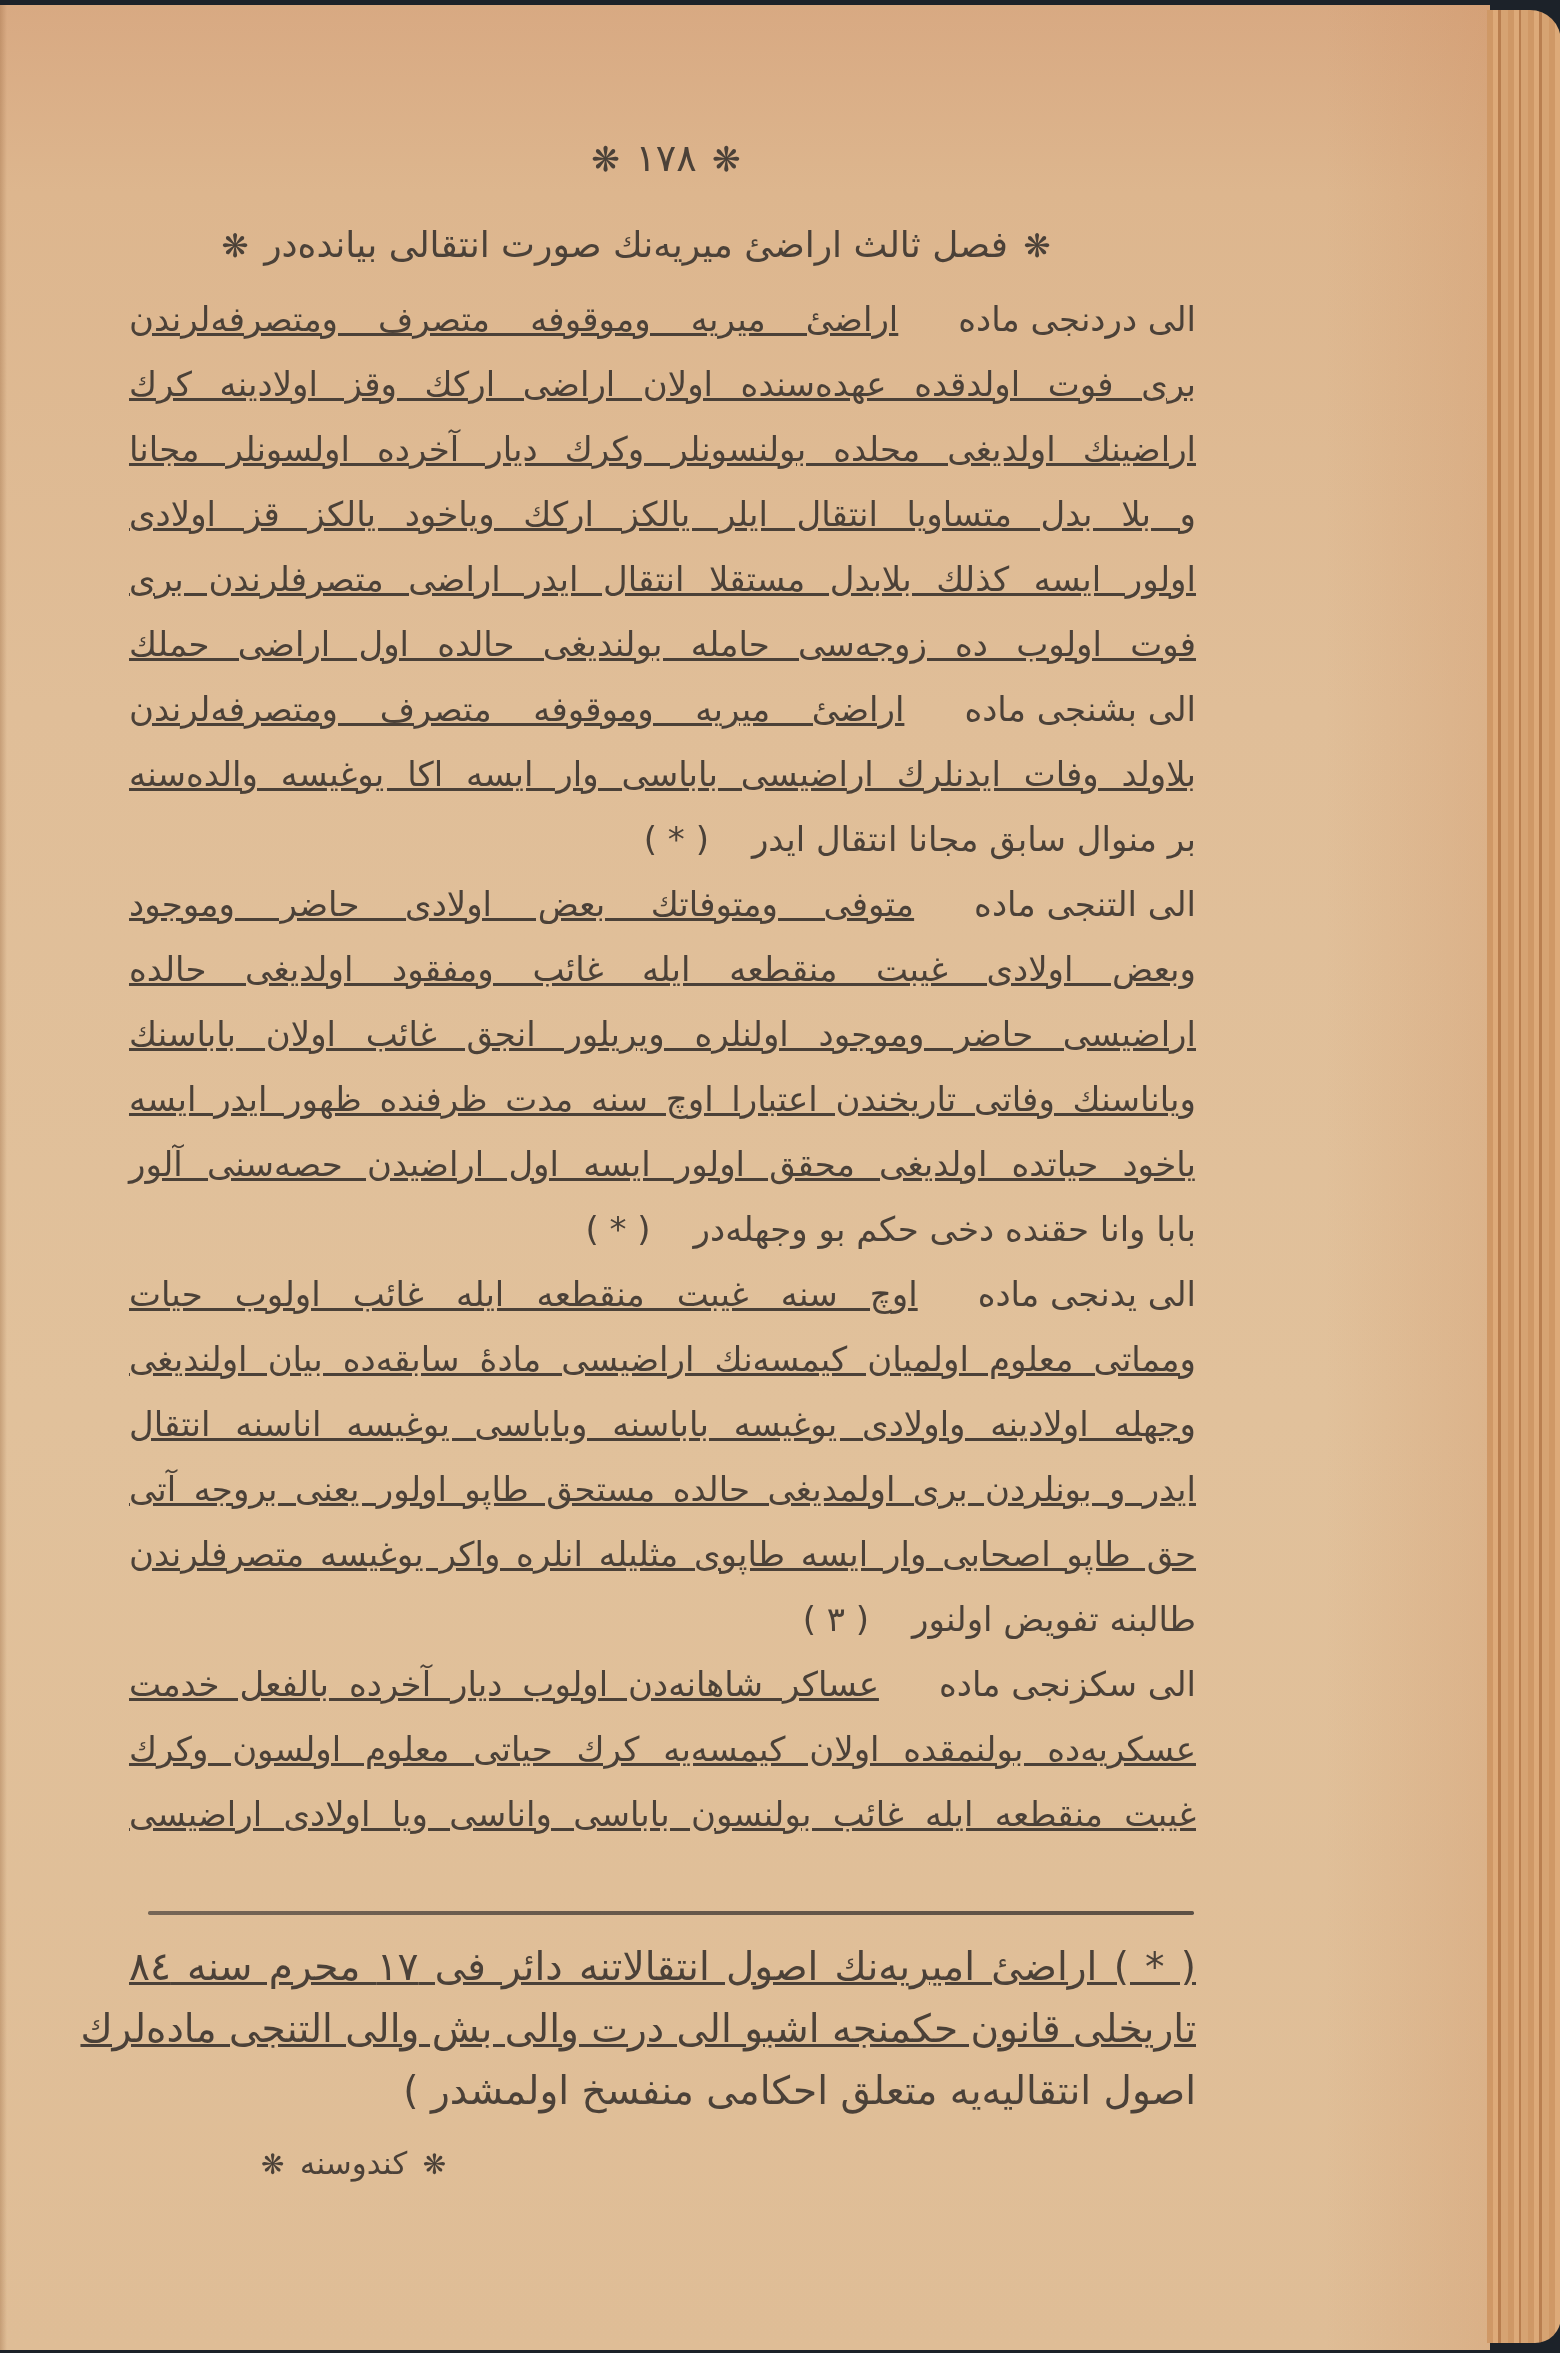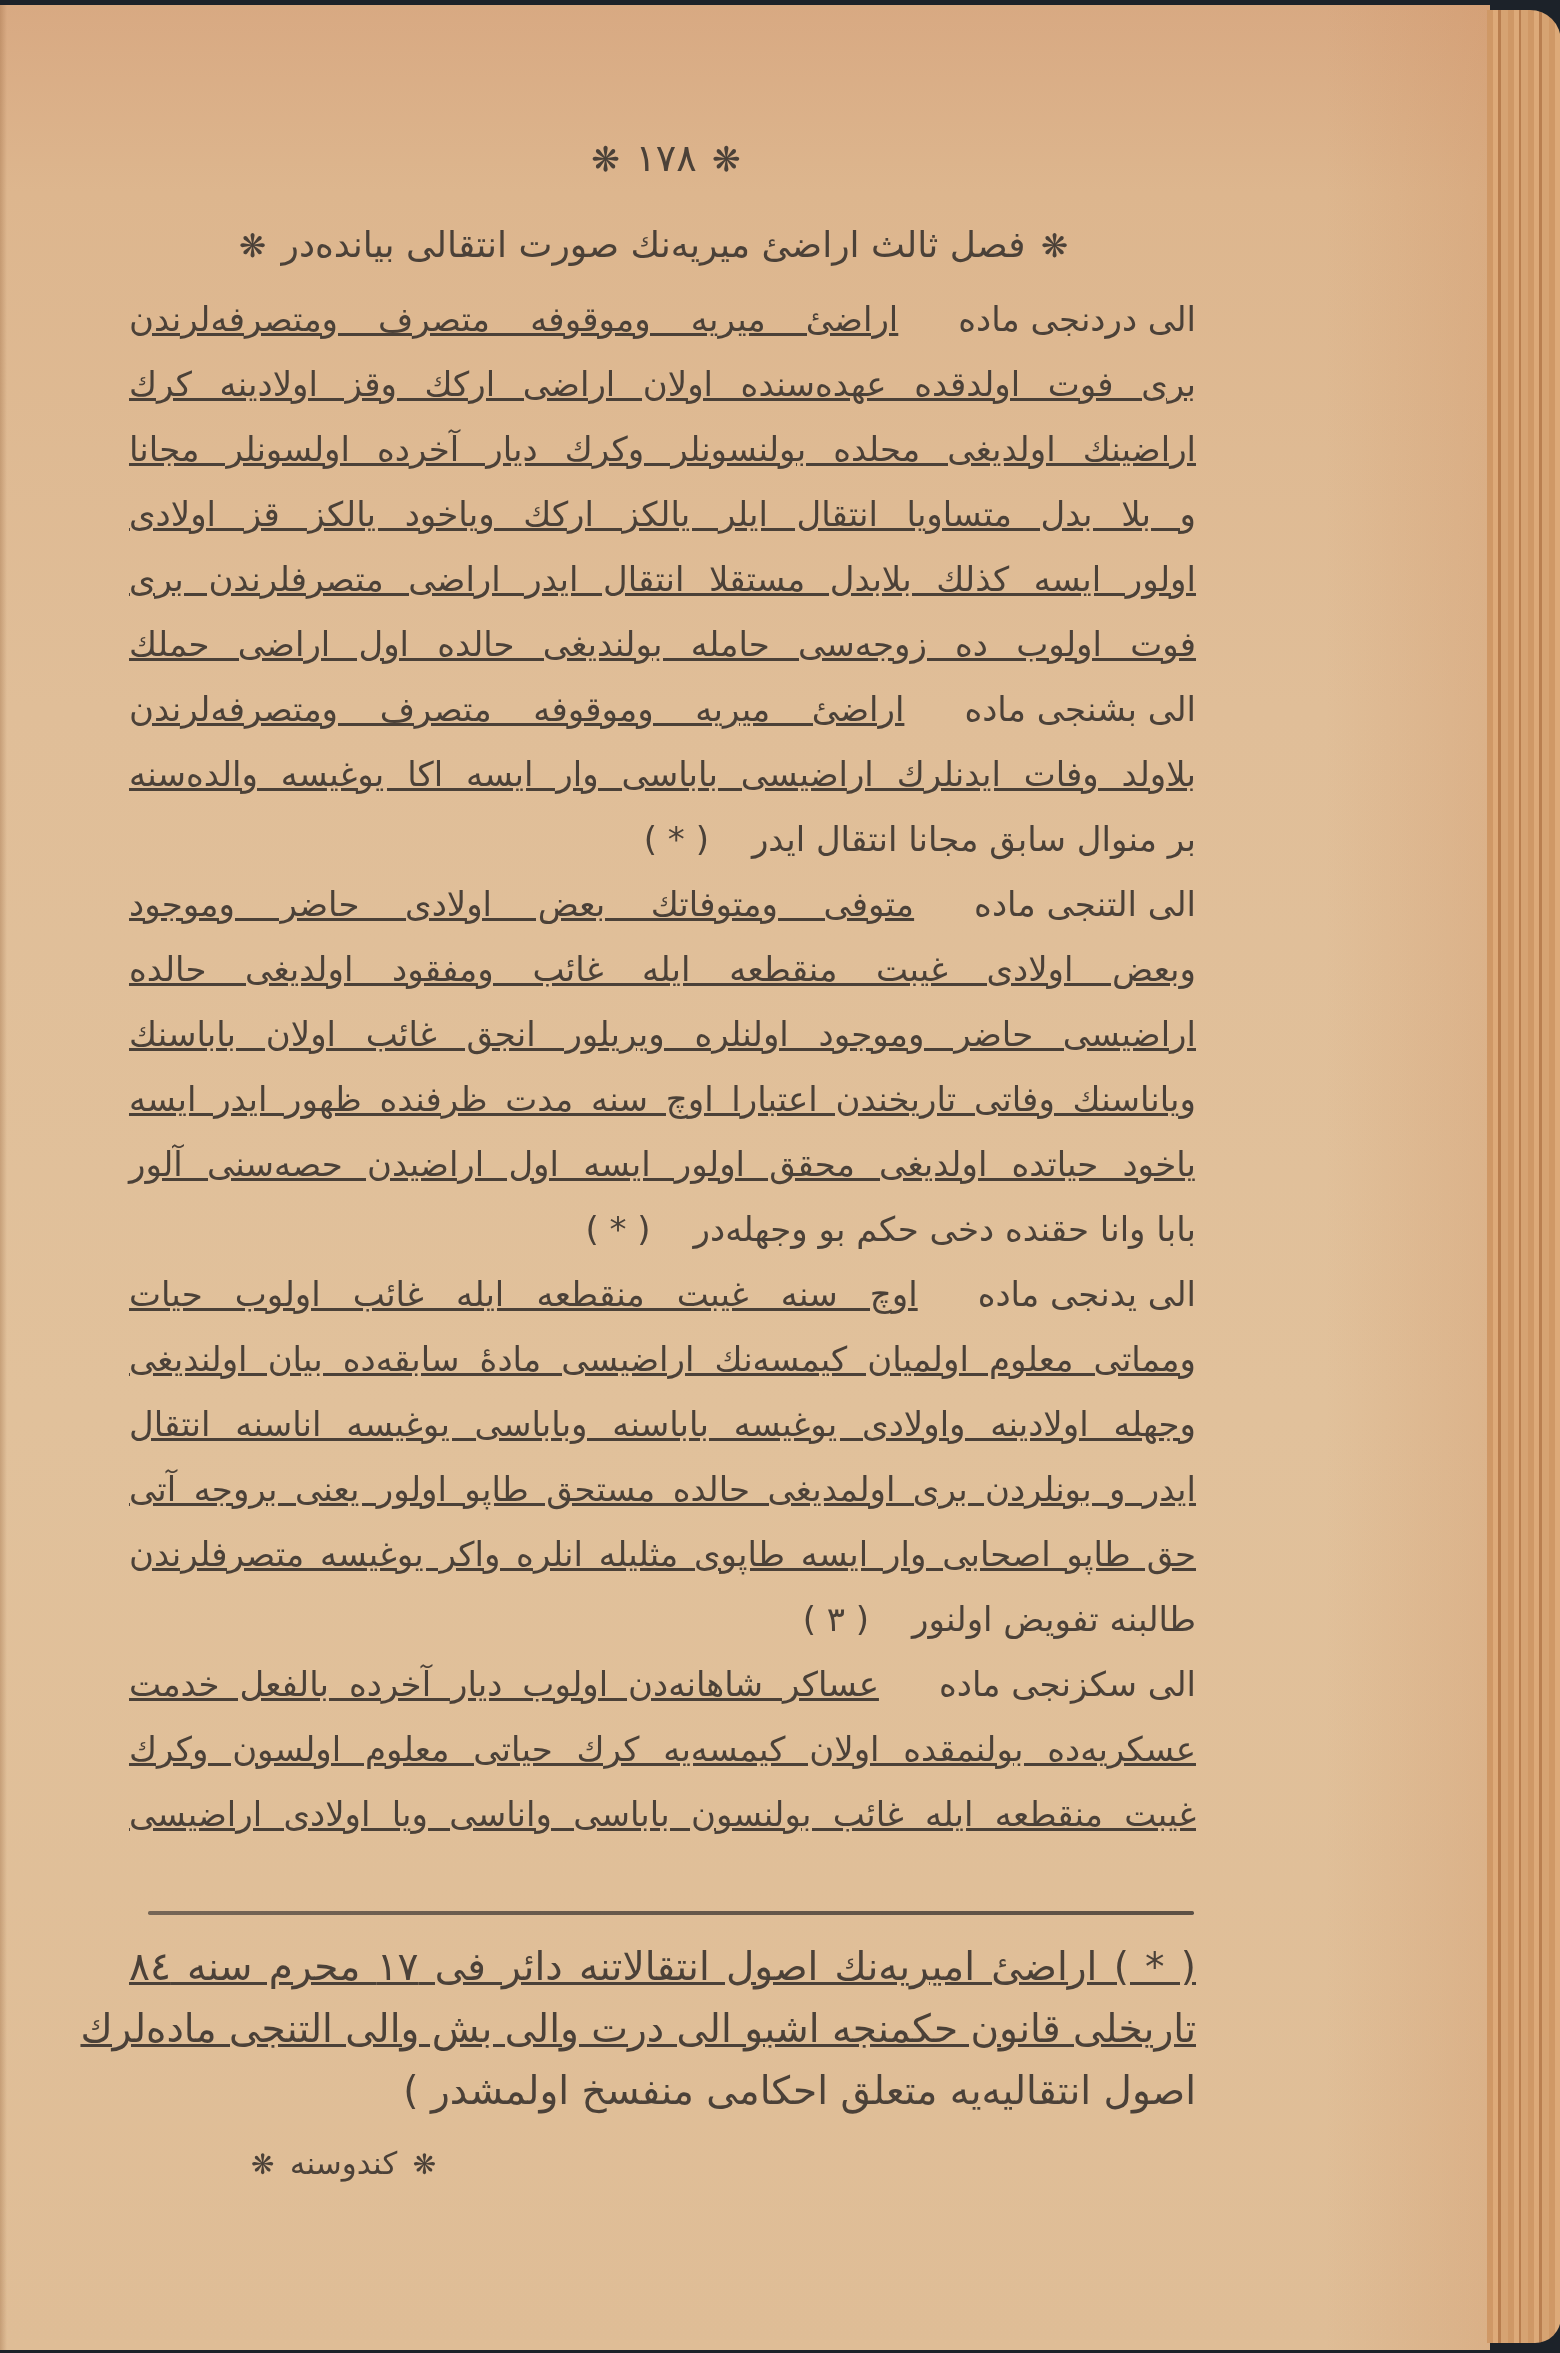--- a/index.html
+++ b/index.html
@@ -30,21 +30,21 @@
       #b97f50 11.2px, #b97f50 13.8px,
       #d6a372 13.8px, #d6a372 20.6px);
   }
   .orn { display:inline-block; font-size:0.9em; margin:0 15.5px; color:#4b4138; }
   .page-num {
     position:absolute; left:563px; width:206px; top:132px; height:53px; line-height:53px;
     text-align:center; font-size:38px; direction:rtl; white-space:nowrap;
   }
   .title {
     position:absolute; left:206px; width:895px; top:215px; height:60px; line-height:60px;
-    text-align:center; font-size:36px; direction:rtl; white-space:nowrap;
+    text-align:left; font-size:36px; direction:rtl; white-space:nowrap;
   }
   .body-col { position:absolute; left:129px; width:1067px; top:287px; }
   .row {
     height:65px; line-height:65px; font-size:34px; direction:rtl;
     white-space:nowrap; overflow:visible;
   }
   .j { text-align:justify; text-align-last:justify;text-decoration:underline; }
   .s { text-align:right; }
   .label { display:inline-block; margin-left:60px; }
   .marker { display:inline-block; margin-right:43px; }
@@ -52,21 +52,21 @@
     position:absolute; left:148px; width:1046px; top:1911px; height:4.3px;
     background: linear-gradient(90deg, #6a5c4f 0%, #5a4e43 40%, #4e443b 100%);
     border-radius:1.7px; opacity:0.9;
   }
   .foot-col { position:absolute; left:129px; width:1067px; top:1936px; }
   .frow {
     height:62px; line-height:62px; font-size:39px; direction:rtl;
     white-space:nowrap; overflow:visible;
   }
   .catchword {
-    position:absolute; left:206px; width:275px; top:2137px; height:53px; line-height:53px;
+    position:absolute; left:216px; width:275px; top:2137px; height:53px; line-height:53px;
     text-align:center; font-size:31px; direction:rtl; white-space:nowrap;
   }
 </style>
 </head>
 <body>
 
 <div class="paper"></div>
 <div class="paper-leftedge"></div>
 <div class="paper-rightshade"></div>
 <div class="stack"></div>

